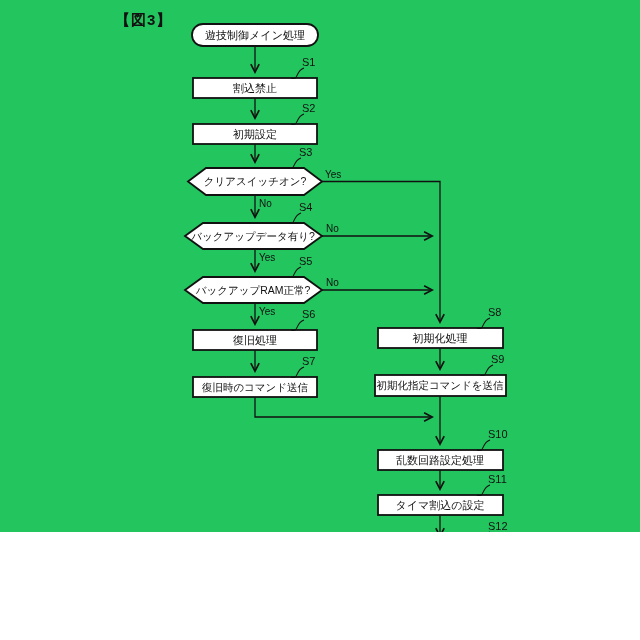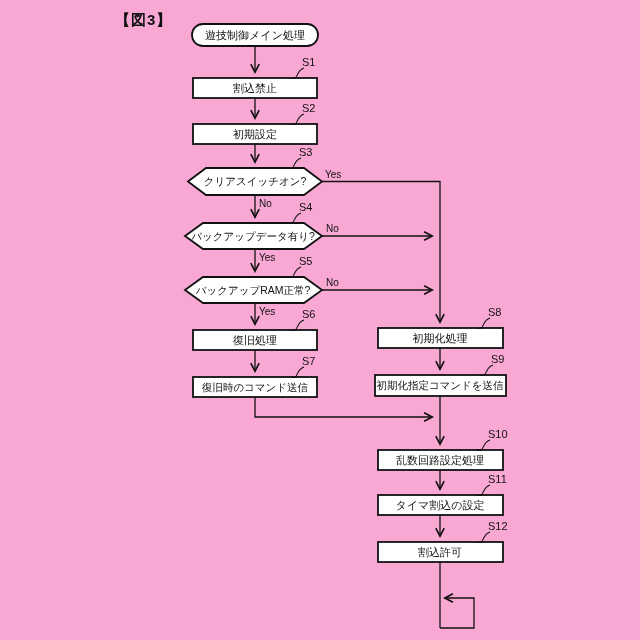--- a/index.html
+++ b/index.html
@@ -4,22 +4,22 @@
 <style>
   html, body {
     margin: 0;
     padding: 0;
     background: #ffffff;
     font-family: "Liberation Sans", sans-serif;
   }
   .page {
     position: relative;
     width: 640px;
-    height: 640px;
-    background: #f9a8d4;
+    height: 532px;
+    background: #22c55e;
     overflow: hidden;
   }
   svg text {
     fill: #111111;
     font-family: "Liberation Sans", sans-serif;
   }
   .fig-label   { font-size: 15px; font-weight: bold; letter-spacing: 1px; }
   .node-label  { font-size: 11px; text-anchor: middle; }
   .node-label-sm { font-size: 10.5px; text-anchor: middle; }
   .step-id     { font-size: 11px; }

